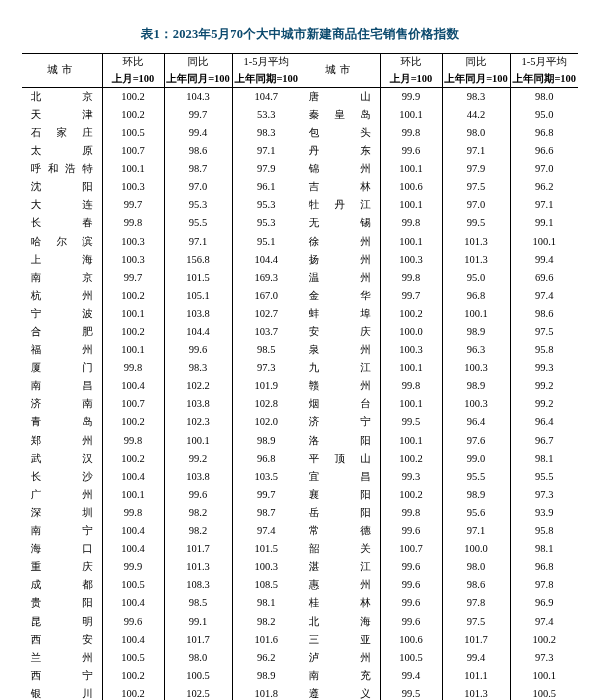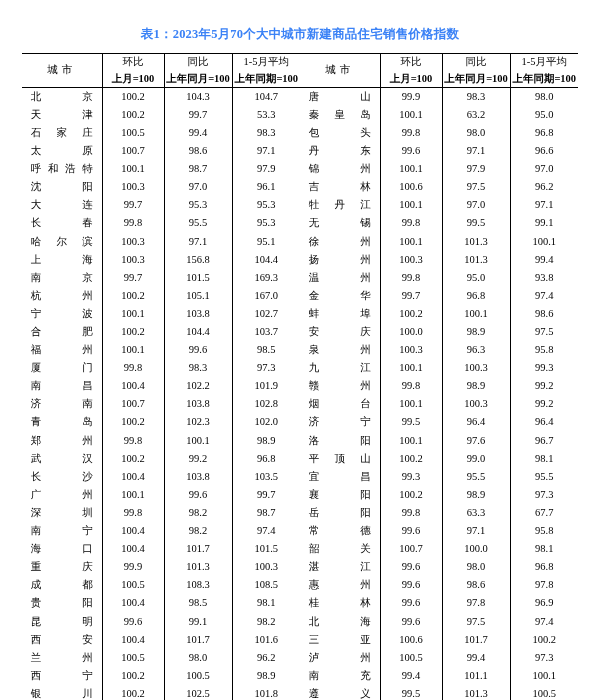--- a/index.html
+++ b/index.html
@@ -22,21 +22,21 @@
     padding: 0;
   }
   .title {
     text-align: center;
     font-family: "Liberation Serif", serif;
     font-weight: bold;
     font-size: 12.5px;
     letter-spacing: 0.2px;
     padding-top: 26px;
     padding-bottom: 10px;
-    color: #3b82f6;
+    color: #0c4a6e;
   }
   table.data {
     border-collapse: collapse;
     width: 556px;
     margin: 0 22px;
     table-layout: fixed;
   }
   table.data td, table.data th {
     padding: 0;
     margin: 0;
@@ -142,21 +142,21 @@
             <td class="num br">98.3</td>
             <td class="num ">98.0</td>
           </tr>
           <tr class="datarow">
             <td class="cityname"><span class="cn-inner">天津</span></td>
             <td class="num bl br">100.2</td>
             <td class="num br">99.7</td>
             <td class="num ">53.3</td>
             <td class="cityname"><span class="cn-inner">秦皇岛</span></td>
             <td class="num bl br">100.1</td>
-            <td class="num br">63.2</td>
+            <td class="num br">44.2</td>
             <td class="num ">95.0</td>
           </tr>
           <tr class="datarow">
             <td class="cityname"><span class="cn-inner">石家庄</span></td>
             <td class="num bl br">100.5</td>
             <td class="num br">99.4</td>
             <td class="num ">98.3</td>
             <td class="cityname"><span class="cn-inner">包头</span></td>
             <td class="num bl br">99.8</td>
             <td class="num br">98.0</td>
@@ -233,21 +233,21 @@
             <td class="num ">99.4</td>
           </tr>
           <tr class="datarow">
             <td class="cityname"><span class="cn-inner">南京</span></td>
             <td class="num bl br">99.7</td>
             <td class="num br">101.5</td>
             <td class="num ">169.3</td>
             <td class="cityname"><span class="cn-inner">温州</span></td>
             <td class="num bl br">99.8</td>
             <td class="num br">95.0</td>
-            <td class="num ">93.8</td>
+            <td class="num ">69.6</td>
           </tr>
           <tr class="datarow">
             <td class="cityname"><span class="cn-inner">杭州</span></td>
             <td class="num bl br">100.2</td>
             <td class="num br">105.1</td>
             <td class="num ">167.0</td>
             <td class="cityname"><span class="cn-inner">金华</span></td>
             <td class="num bl br">99.7</td>
             <td class="num br">96.8</td>
             <td class="num ">97.4</td>
@@ -362,22 +362,22 @@
             <td class="num br">98.9</td>
             <td class="num ">97.3</td>
           </tr>
           <tr class="datarow">
             <td class="cityname"><span class="cn-inner">深圳</span></td>
             <td class="num bl br">99.8</td>
             <td class="num br">98.2</td>
             <td class="num ">98.7</td>
             <td class="cityname"><span class="cn-inner">岳阳</span></td>
             <td class="num bl br">99.8</td>
-            <td class="num br">63.3</td>
-            <td class="num ">67.7</td>
+            <td class="num br">95.6</td>
+            <td class="num ">93.9</td>
           </tr>
           <tr class="datarow">
             <td class="cityname"><span class="cn-inner">南宁</span></td>
             <td class="num bl br">100.4</td>
             <td class="num br">98.2</td>
             <td class="num ">97.4</td>
             <td class="cityname"><span class="cn-inner">常德</span></td>
             <td class="num bl br">99.6</td>
             <td class="num br">97.1</td>
             <td class="num ">95.8</td>

